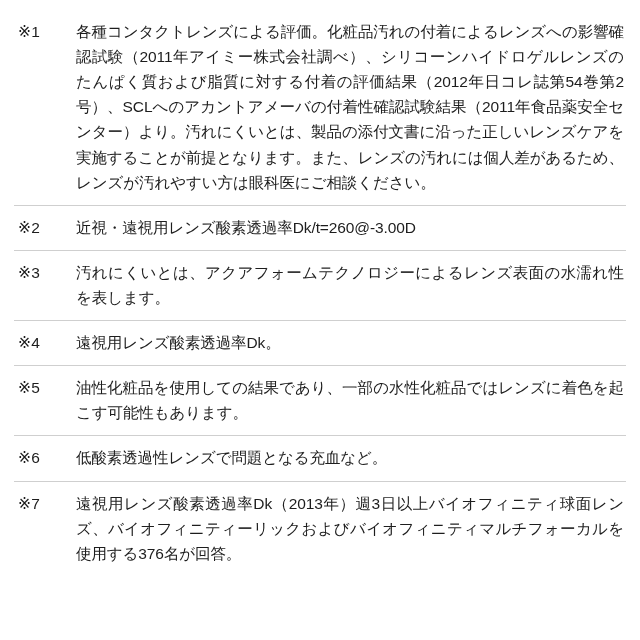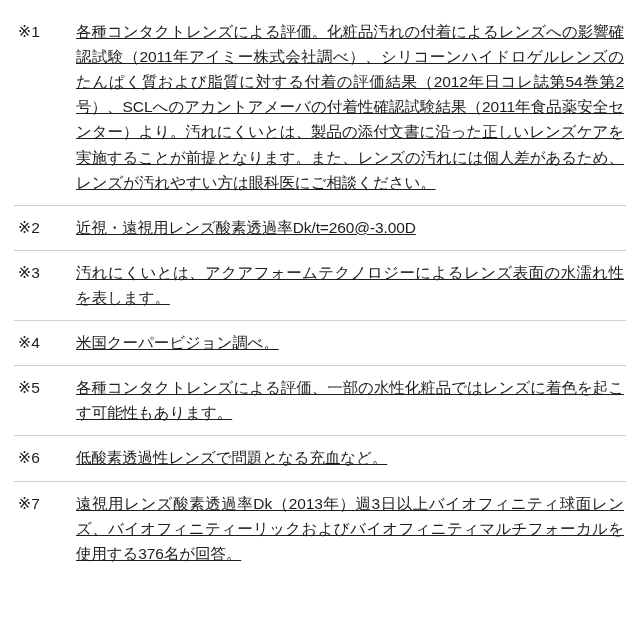--- a/index.html
+++ b/index.html
@@ -46,21 +46,20 @@
     padding: 9px 2px 10px 0;
     font-size: 15.5px;
     line-height: 1.62;
     letter-spacing: -0.1px;
     text-align: justify;
     color: #1d1d1d;
   }
   .note-text {
     display: block;
     word-break: break-all;
-    text-decoration: underline;
   }
 </style>
 </head>
 <body>
 
 <div class="page">
   <table class="notes-table">
     <tbody>
       <tr class="note-row">
         <td class="marker-cell">※1</td>
@@ -76,27 +75,27 @@
       </tr>
       <tr class="note-row">
         <td class="marker-cell">※3</td>
         <td class="text-cell">
             <span class="note-text">汚れにくいとは、アクアフォームテクノロジーによるレンズ表面の水濡れ性を表します。</span>
           </td>
       </tr>
       <tr class="note-row">
         <td class="marker-cell">※4</td>
         <td class="text-cell">
-            <span class="note-text">米国クーパービジョン調べ。</span>
+            <span class="note-text">遠視用レンズ酸素透過率Dk。</span>
           </td>
       </tr>
       <tr class="note-row">
         <td class="marker-cell">※5</td>
         <td class="text-cell">
-            <span class="note-text">各種コンタクトレンズによる評価、一部の水性化粧品ではレンズに着色を起こす可能性もあります。</span>
+            <span class="note-text">油性化粧品を使用しての結果であり、一部の水性化粧品ではレンズに着色を起こす可能性もあります。</span>
           </td>
       </tr>
       <tr class="note-row">
         <td class="marker-cell">※6</td>
         <td class="text-cell">
             <span class="note-text">低酸素透過性レンズで問題となる充血など。</span>
           </td>
       </tr>
       <tr class="note-row">
         <td class="marker-cell">※7</td>

